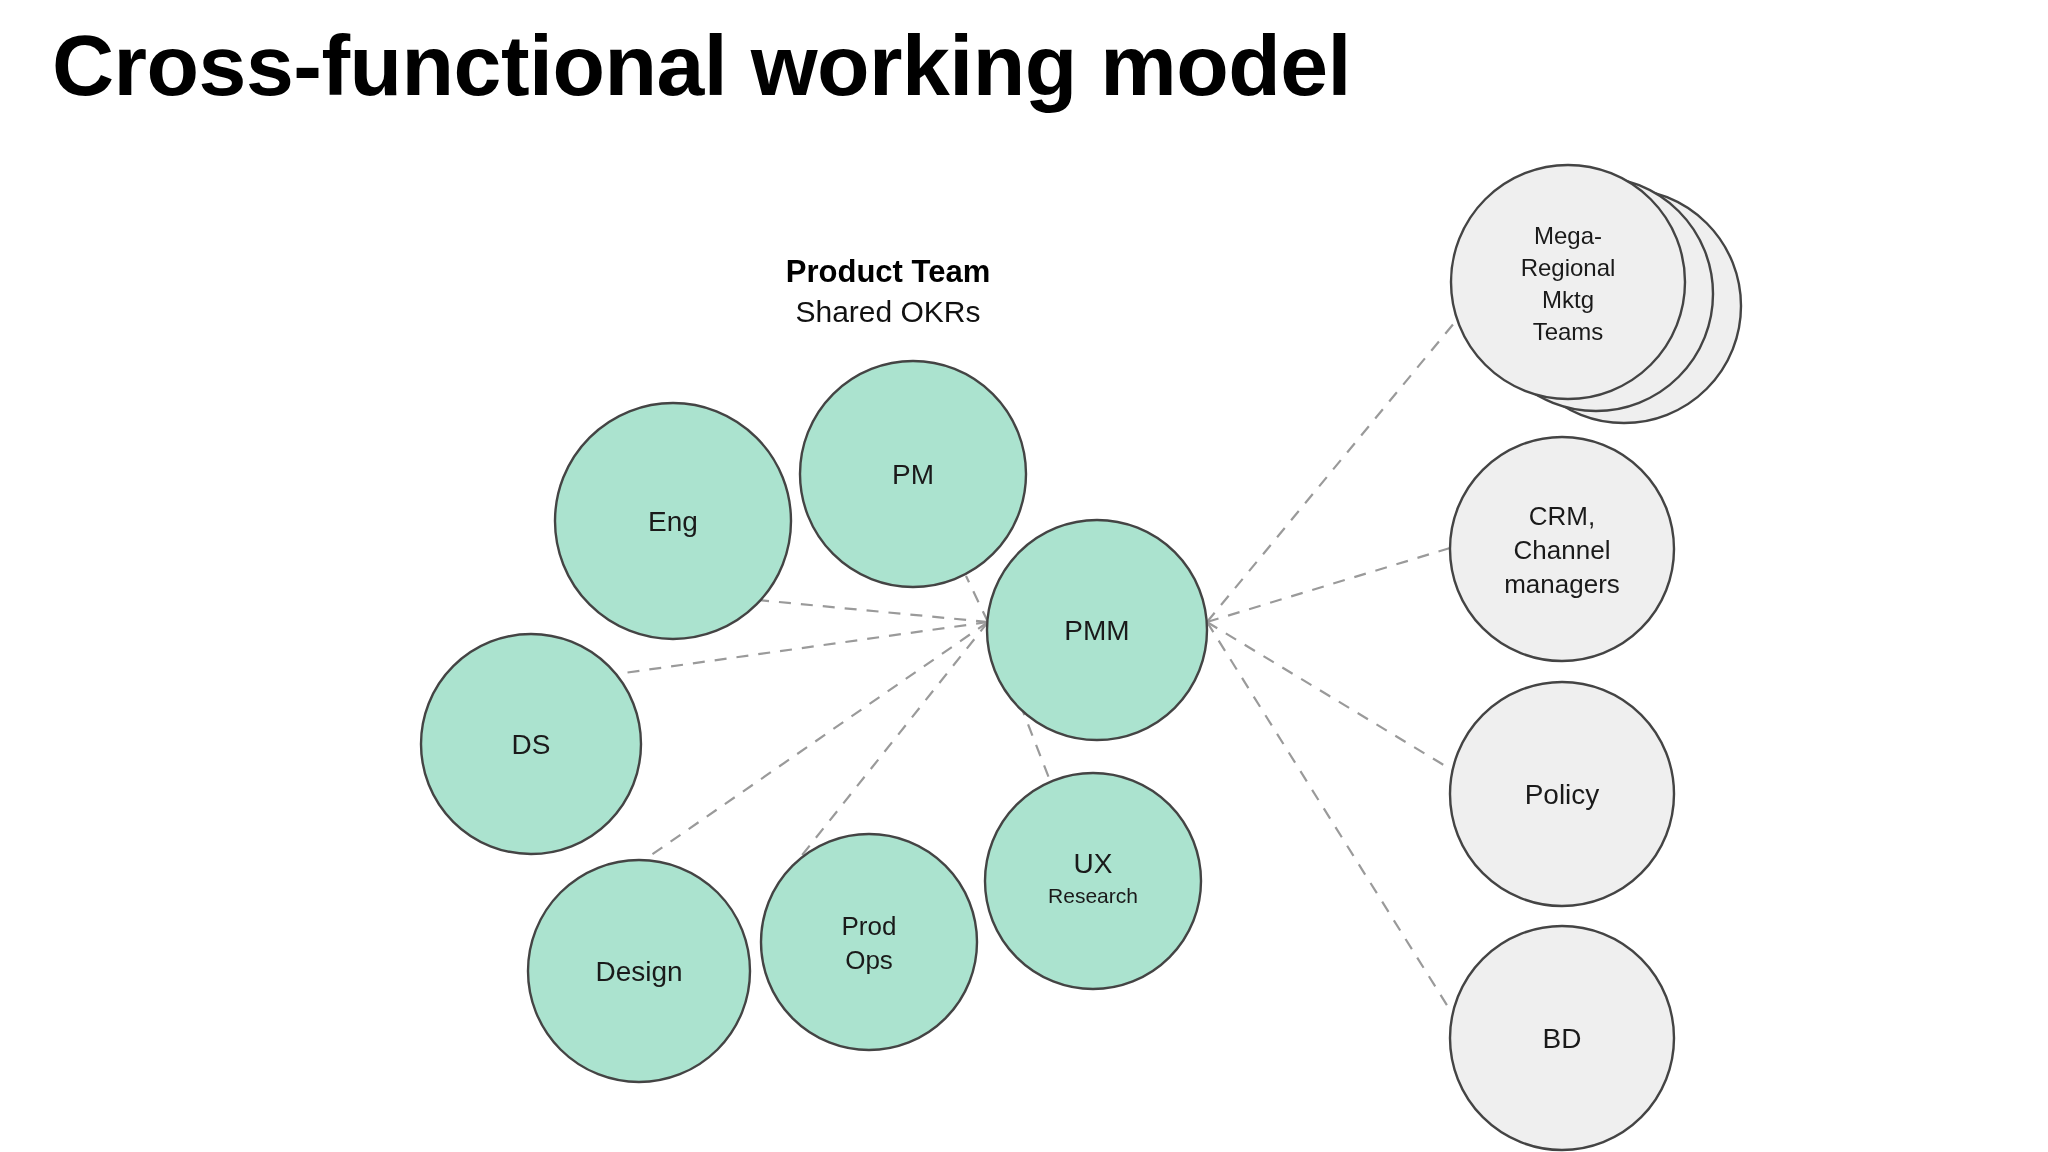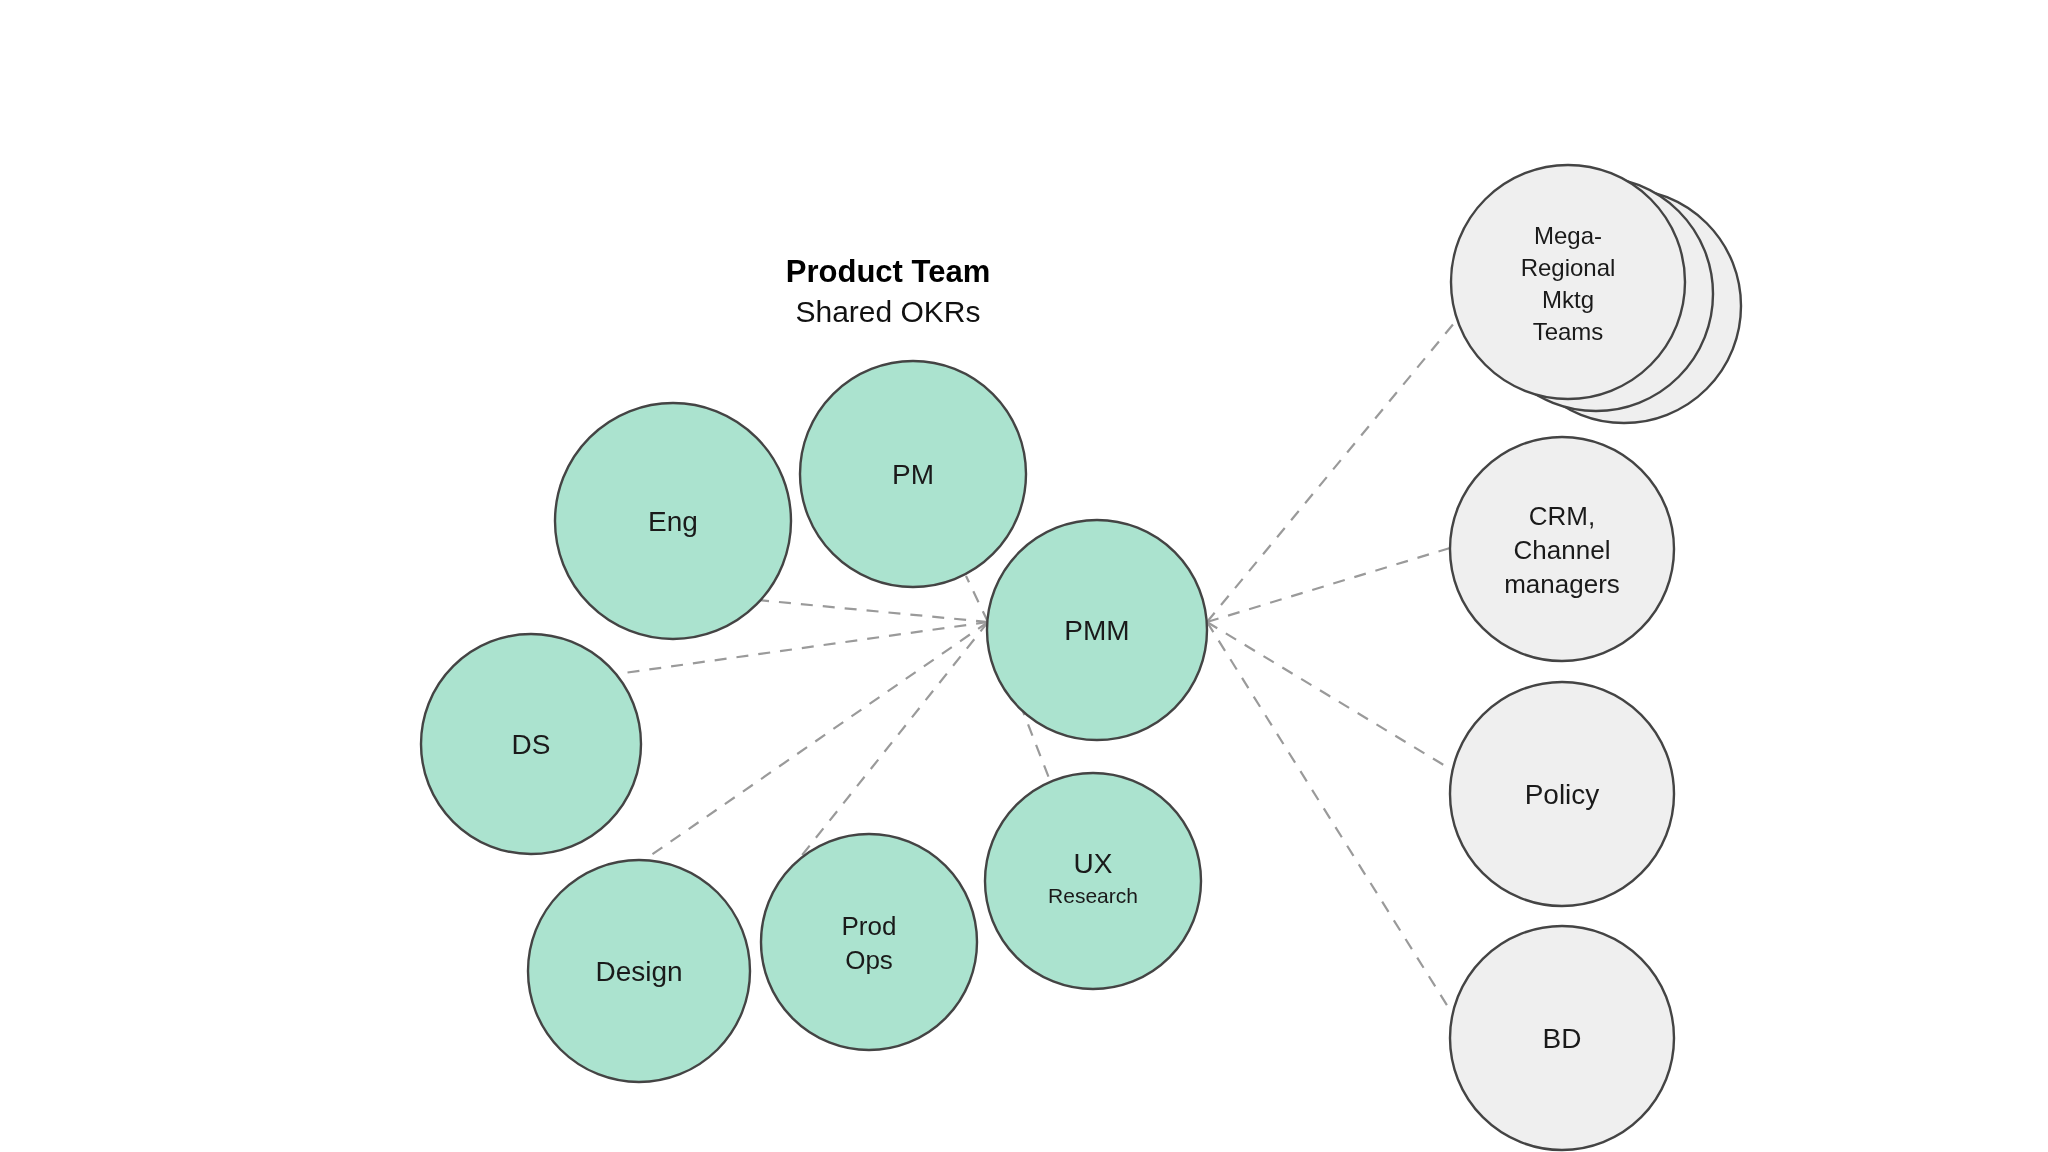--- a/index.html
+++ b/index.html
@@ -72,20 +72,21 @@
     text-anchor: middle;
     font-size: 30px;
     font-weight: 400;
   }
 </style>
 </head>
 <body>
 
 <div id="canvas">
 
+  <div id="slide-title">Cross-functional working model</div>
 
   <svg id="diagram" viewBox="0 0 2048 1152">
 
     <g id="edges-layer">
         <line x1="988" y1="622" x2="758" y2="600" class="edge"></line>
         <line x1="988" y1="622" x2="624" y2="673" class="edge"></line>
         <line x1="988" y1="622" x2="644" y2="860" class="edge"></line>
         <line x1="988" y1="622" x2="795" y2="864" class="edge"></line>
         <line x1="988" y1="622" x2="966" y2="576" class="edge"></line>
         <line x1="988" y1="622" x2="1049" y2="778" class="edge"></line>

